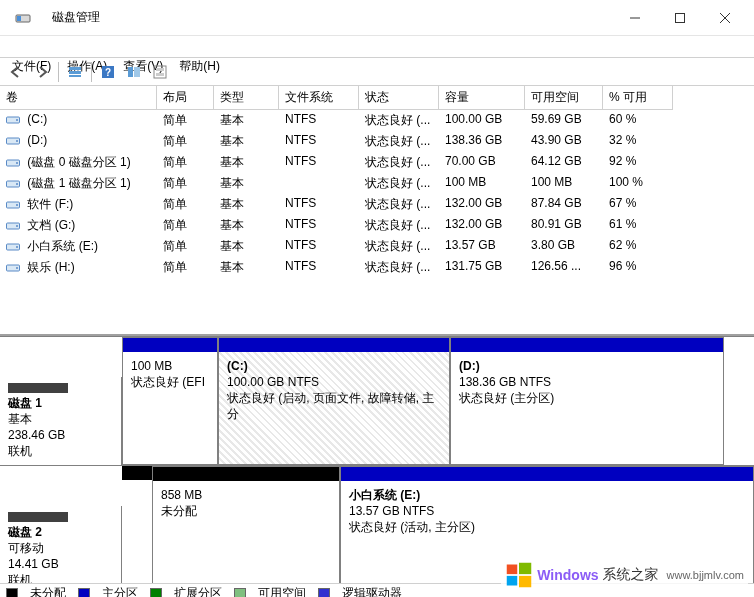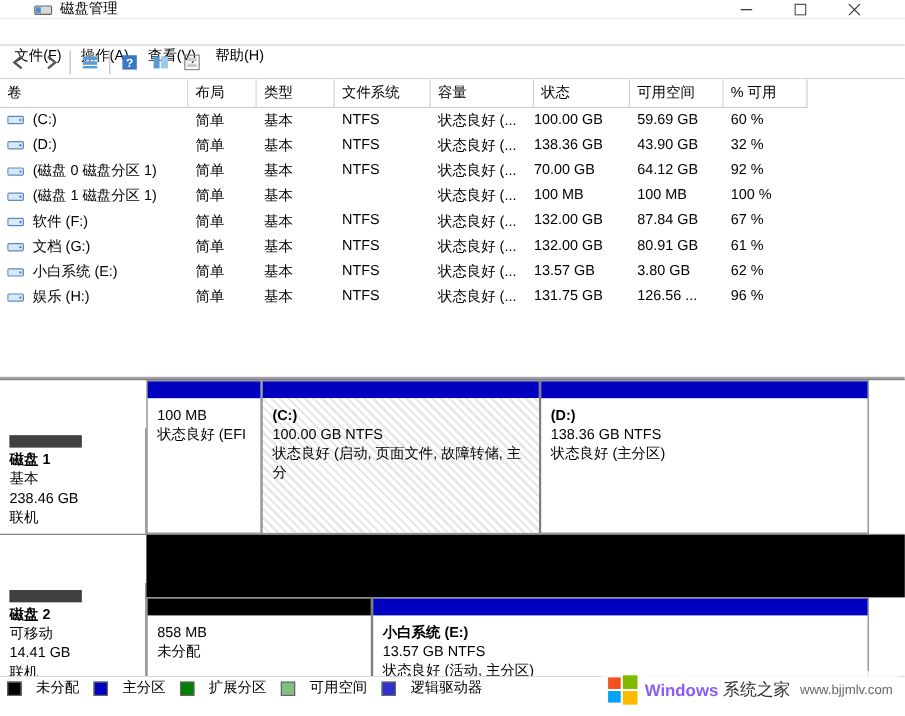--- a/index.html
+++ b/index.html
@@ -1,18 +1,18 @@
 <!DOCTYPE html>
 <html><head>
 <meta charset="utf-8">
 <style>
 * { box-sizing: border-box; margin: 0; padding: 0; }
 body { font-family: "Microsoft YaHei", "SimSun", sans-serif; font-size: 12px; background: #fff; width: 754px; height: 597px; overflow: hidden; position: relative; }
 
-.titlebar { height: 16px; display: flex; align-items: center; padding: 0 20px; background: #fff; border-bottom: 1px solid #e5e5e5; }
+.titlebar { height: 36px; display: flex; align-items: center; padding: 0 7px; background: #fff; border-bottom: 1px solid #e5e5e5; gap: 15px; }
 .titlebar .icon { width: 16px; height: 16px; margin: 0 6px 0 8px; display: inline-flex; align-items: center; justify-content: center; }
 .titlebar .title { flex: 1; color: #000; }
 .win-controls { display: flex; }
 .win-btn { width: 45px; height: 29px; display: flex; align-items: center; justify-content: center; color: #555; }
 
 .menubar { height: 22px; display: flex; align-items: center; padding: 0 4px; border-bottom: 1px solid #d0d0d0; }
 .menubar .menu-item { padding: 2px 8px; cursor: default; margin-top: 40px; }
 
 .toolbar { height: 28px; display: flex; align-items: center; padding: 0 4px; border-bottom: 1px solid #d0d0d0; gap: 2px; }
 .tool-btn { width: 24px; height: 24px; display: flex; align-items: center; justify-content: center; border: 1px solid transparent; }
@@ -145,22 +145,22 @@
 </div>
 
 <div class="content">
 
   <div class="volume-list">
     <div class="vol-header">
       <div class="hcell c-vol">卷</div>
       <div class="hcell c-lay">布局</div>
       <div class="hcell c-typ">类型</div>
       <div class="hcell c-fs">文件系统</div>
+      <div class="hcell c-st">状态</div>
       <div class="hcell c-cap">容量</div>
-      <div class="hcell c-st">状态</div>
       <div class="hcell c-free">可用空间</div>
       <div class="hcell c-pct">% 可用</div>
     </div>
     <div id="vol-rows">
         <div class="vol-row">
           <div class="cell c-vol"><svg class="vol-icon" viewBox="0 0 14 11">
               <rect x="0.5" y="3" width="13" height="6" rx="1" fill="#d9e8f5" stroke="#5a8ac6"></rect>
               <circle cx="11" cy="6" r="1" fill="#5a8ac6"></circle>
             </svg><span> (C:)</span></div>
           <div class="cell c-lay">简单</div>
@@ -303,21 +303,21 @@
         </div>
         <div class="disk-row">
           <div class="disk-info">
             <div class="disk-bar"></div>
             <div class="disk-name">磁盘 2</div>
             <div>可移动</div>
             <div>14.41 GB</div>
             <div>联机</div>
           </div>
           <div class="disk-parts">
-            <div style="display: flex; flex-direction: column; flex: 1 1 0%;">
+            <div style="display: flex; flex-direction: row; flex: 1 1 0%;">
               <div style="height: 14px; background: rgb(0, 0, 0); flex-basis: 100%;"></div>
               <div style="display: flex; flex: 1 1 0%;">
                 <div class="part" style="width: 188px;">
                   <div class="part-color color-unalloc"></div>
                   <div class="part-body">
                     <div>858 MB</div>
                     <div>未分配</div>
                   </div>
                 </div>
                 <div class="part" style="width: 414px;">

